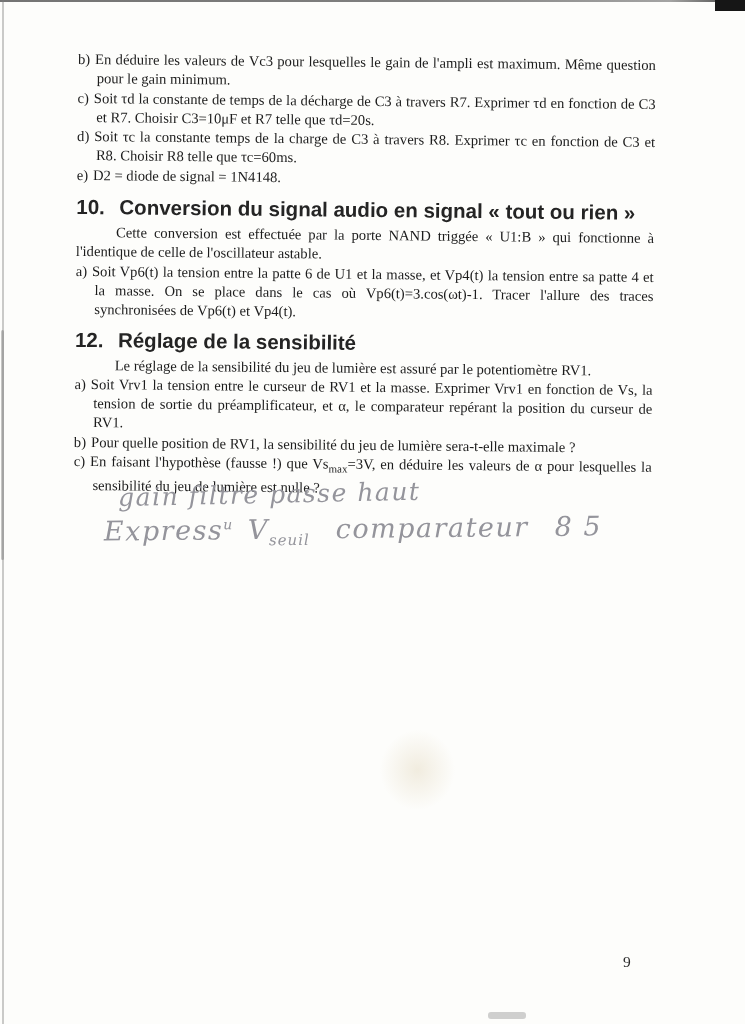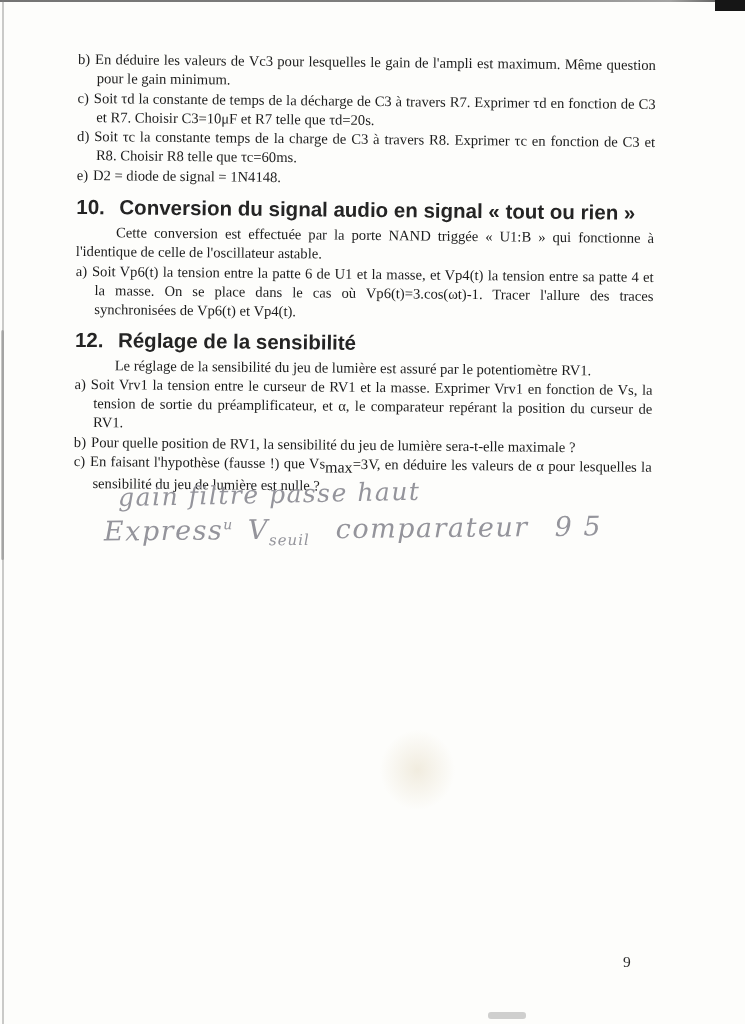--- a/index.html
+++ b/index.html
@@ -50,21 +50,21 @@
   .heading {
     display: flex; align-items: baseline;
     font-family: "Liberation Sans", sans-serif;
     font-weight: bold; font-size: 20.5px; line-height: 26px;
     color: #242424; margin: 0;
   }
   .h10 { margin-top: 9px; margin-bottom: 3px; }
   .h11 { margin-top: 7px; margin-bottom: 3px; }
   .heading-number { width: 43px; flex: 0 0 auto; }
   .intro { margin: 0; text-indent: 40px; text-align: justify; }
-  sub, sup { font-size: 16px; }
+  sub, sup { font-size: 11px; }
   
   .handwriting {
     position: absolute; left: 104px; top: 478px;
     font-family: "DejaVu Serif", serif;
     font-style: italic;
     color: #94949b;
     letter-spacing: 1.5px;
   }
   .hw-line1 { font-size: 25px; transform: rotate(-1.2deg); margin-left: 14px; }
   .hw-line2 { font-size: 27px; margin-top: 6px; transform: rotate(-0.6deg); }
@@ -126,18 +126,18 @@
       <span class="item-label">b)</span><span>Pour quelle position de RV1, la sensibilité du jeu de lumière sera-t-elle maximale ?</span>
     </div>
     <div class="item">
       <span class="item-label">c)</span><span><span>En faisant l'hypothèse (fausse !) que Vs</span><sub>max</sub><span>=3V, en déduire les valeurs de α pour lesquelles la sensibilité du jeu de lumière est nulle ?</span></span>
     </div>
 
   </div>
 
   <div class="handwriting">
     <div class="hw-line1">gain filtre passe haut</div>
-    <div class="hw-line2"><span>Express</span><sup>u</sup><span class="hw-gap-sm"></span><span>V</span><sub>seuil</sub><span class="hw-gap"></span><span>comparateur</span><span class="hw-gap"></span><span>9 5</span></div>
+    <div class="hw-line2"><span>Express</span><sup>u</sup><span class="hw-gap-sm"></span><span>V</span><sub>seuil</sub><span class="hw-gap"></span><span>comparateur</span><span class="hw-gap"></span><span>8 5</span></div>
   </div>
 
   <div class="page-number">9</div>
 
 </div>
 
 </body></html>

